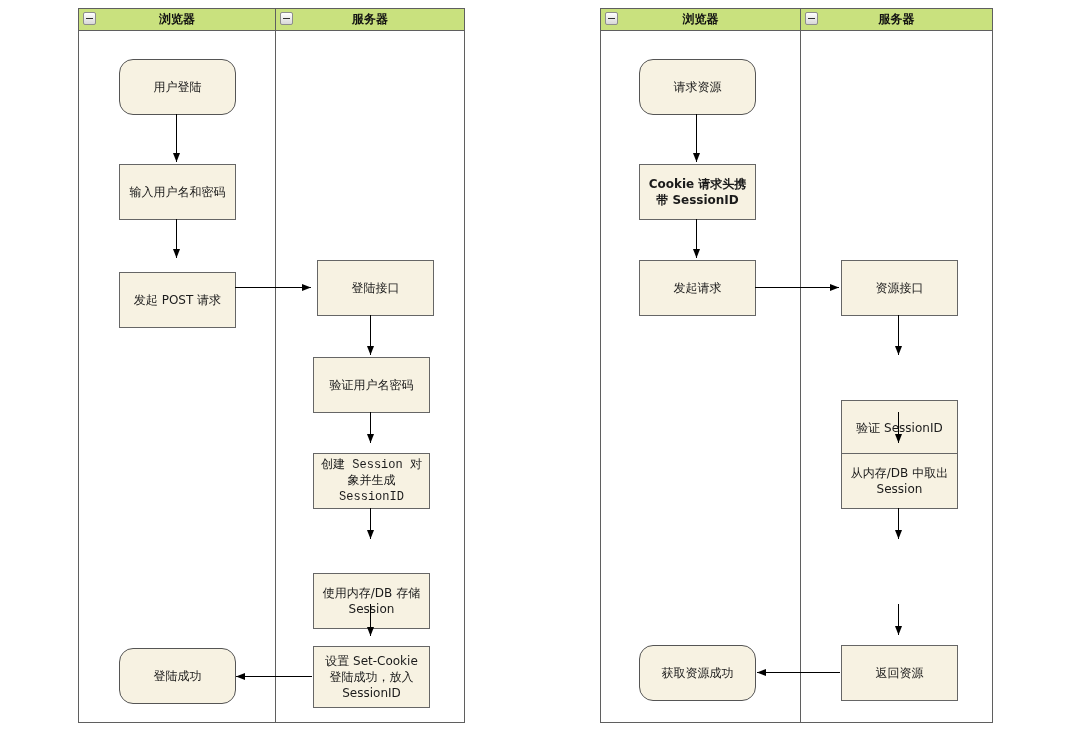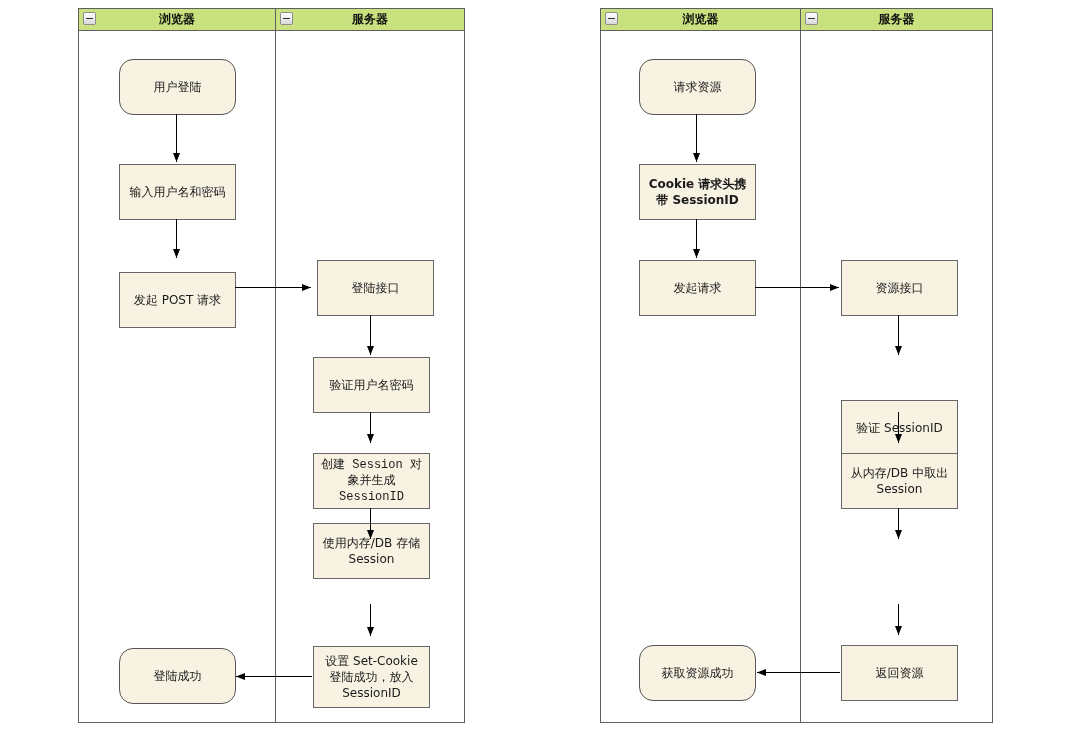--- a/index.html
+++ b/index.html
@@ -68,21 +68,21 @@
       </div>
     <div class="node" style="left:238px;top:251px;">
       <span>登陆接口</span>
       </div>
     <div class="node" style="left:234px;top:348px;">
       <span>验证用户名密码</span>
       </div>
     <div class="node" style="left:234px;top:444px;font-family:Liberation Mono, monospace;">
       <span>创建 Session 对象并生成 SessionID</span>
       </div>
-    <div class="node" style="left:234px;top:514px;">
+    <div class="node" style="left:234px;top:564px;">
       <span>使用内存/DB 存储 Session</span>
       </div>
     <div class="node tall" style="left:234px;top:637px;">
       <span>设置 Set-Cookie 登陆成功，放入 SessionID</span>
       </div>
     <div class="node rounded" style="left:40px;top:639px;">
       <span>登陆成功</span>
       </div>
   </div>
 

